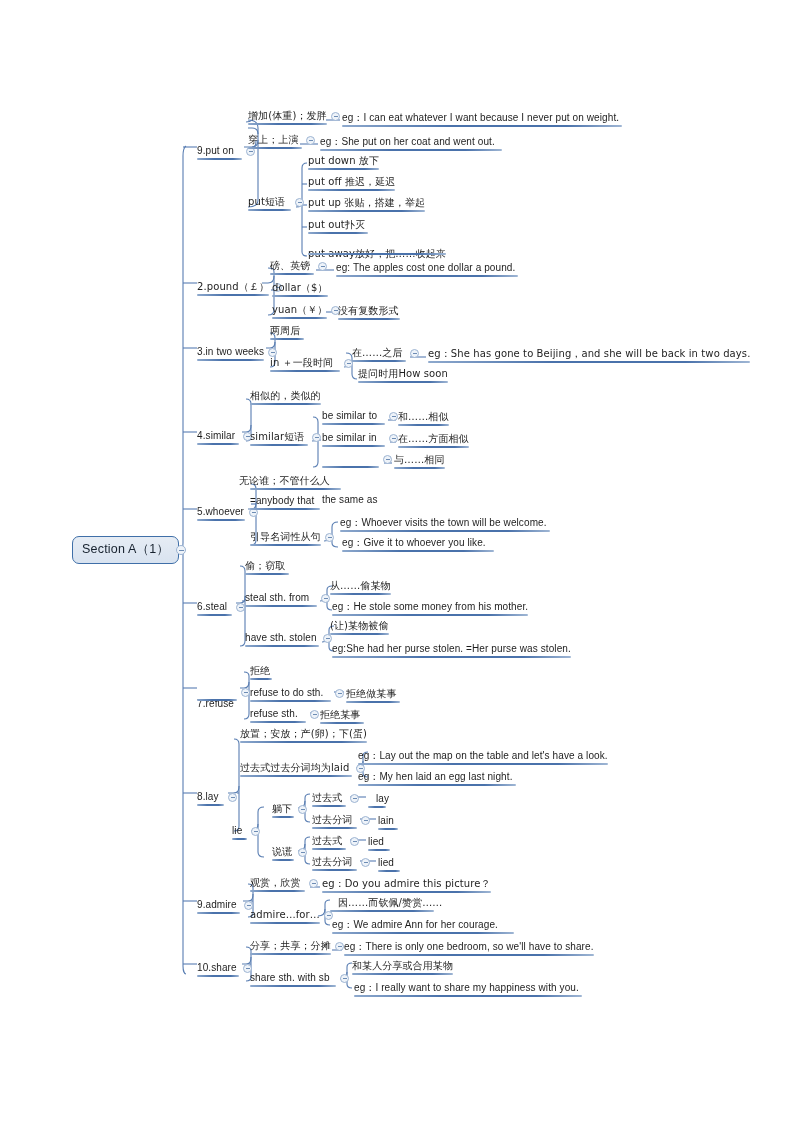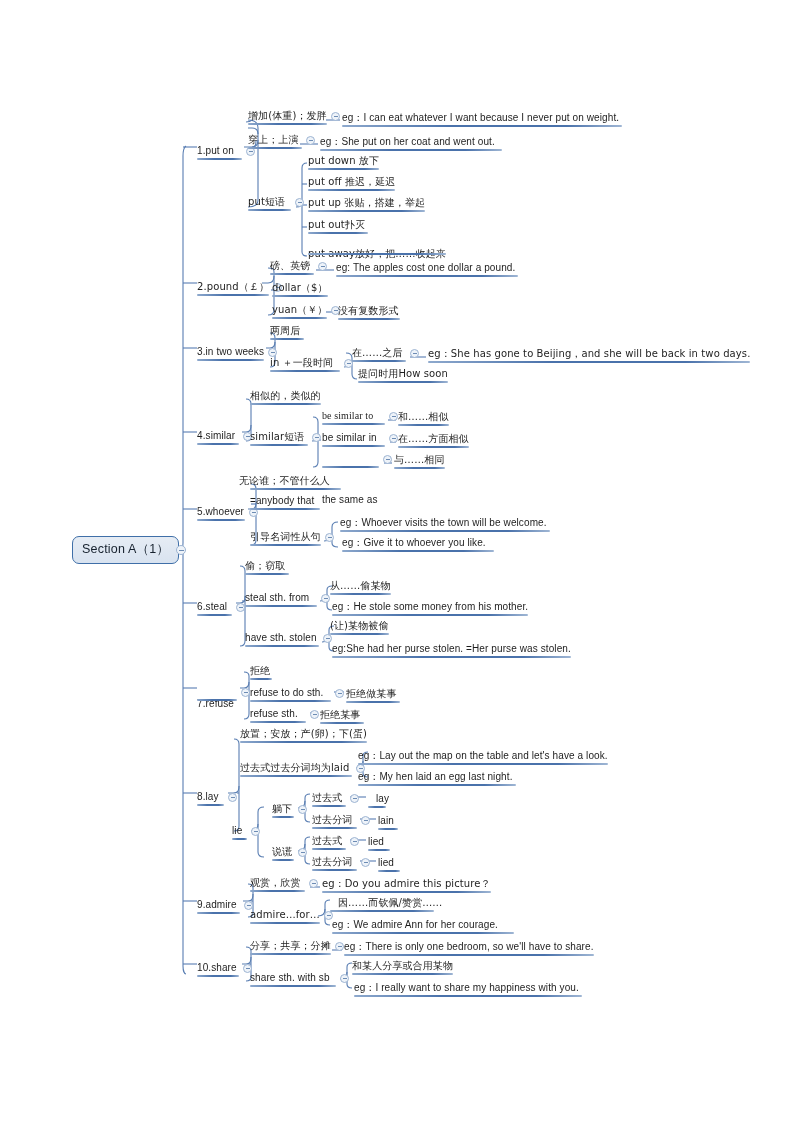--- a/index.html
+++ b/index.html
@@ -182,21 +182,21 @@
       <path d="M347,972 L347,984 C347,987 349,988 352,988"></path>
     </g>
   </svg>
 
   <div class="root-node" style="left:72px;top:536px;">
     <span>Section A（1）</span>
   </div>
   <span class="badge root-badge" style="left:176px;top:545px;"></span>
 
   <div id="nodes-layer">
-      <div class="node" style="left: 197px; top: 145px;"><span class="txt">1.put on</span></div>
+      <div class="node" style="left: 197px; top: 145px;"><span class="txt">9.put on</span></div>
       <div class="ul" style="left: 197px; top: 158px; width: 45px;"></div>
       <span class="badge" style="left: 246px; top: 147px;"></span>
       <div class="node cjk" style="left: 248px; top: 110px;"><span class="txt">增加(体重)；发胖</span></div>
       <div class="ul thin" style="left: 248px; top: 123px; width: 79px;"></div>
       <span class="badge" style="left: 331px; top: 112px;"></span>
       <div class="node" style="left: 342px; top: 112px;"><span class="txt">eg：I can eat whatever I want because I never put on weight.</span></div>
       <div class="ul thin" style="left: 342px; top: 125px; width: 280px;"></div>
       <div class="node cjk" style="left: 248px; top: 134px;"><span class="txt">穿上；上演</span></div>
       <div class="ul thin" style="left: 248px; top: 147px; width: 54px;"></div>
       <span class="badge" style="left: 306px; top: 136px;"></span>
@@ -246,21 +246,21 @@
       <div class="node cjk" style="left: 358px; top: 368px;"><span class="txt">提问时用How soon</span></div>
       <div class="ul thin" style="left: 358px; top: 381px; width: 90px;"></div>
       <div class="node" style="left: 197px; top: 430px;"><span class="txt">4.similar</span></div>
       <div class="ul" style="left: 197px; top: 443px; width: 42px;"></div>
       <span class="badge" style="left: 243px; top: 432px;"></span>
       <div class="node cjk" style="left: 250px; top: 390px;"><span class="txt">相似的，类似的</span></div>
       <div class="ul thin" style="left: 250px; top: 403px; width: 71px;"></div>
       <div class="node cjk" style="left: 250px; top: 431px;"><span class="txt">similar短语</span></div>
       <div class="ul thin" style="left: 250px; top: 444px; width: 58px;"></div>
       <span class="badge" style="left: 312px; top: 433px;"></span>
-      <div class="node" style="left: 322px; top: 410px; font-family: Liberation Serif, serif;"><span class="txt">be similar to</span></div>
+      <div class="node" style="left: 322px; top: 410px;"><span class="txt">be similar to</span></div>
       <div class="ul thin" style="left: 322px; top: 423px; width: 63px;"></div>
       <span class="badge" style="left: 389px; top: 412px;"></span>
       <div class="node cjk" style="left: 398px; top: 411px;"><span class="txt">和……相似</span></div>
       <div class="ul thin" style="left: 398px; top: 424px; width: 51px;"></div>
       <div class="node" style="left: 322px; top: 432px;"><span class="txt">be similar in</span></div>
       <div class="ul thin" style="left: 322px; top: 445px; width: 63px;"></div>
       <span class="badge" style="left: 389px; top: 434px;"></span>
       <div class="node cjk" style="left: 398px; top: 433px;"><span class="txt">在……方面相似</span></div>
       <div class="ul thin" style="left: 398px; top: 446px; width: 71px;"></div>
       <div class="node" style="left: 322px; top: 453px; margin-top: 41px;"><span class="txt">the same as</span></div>

